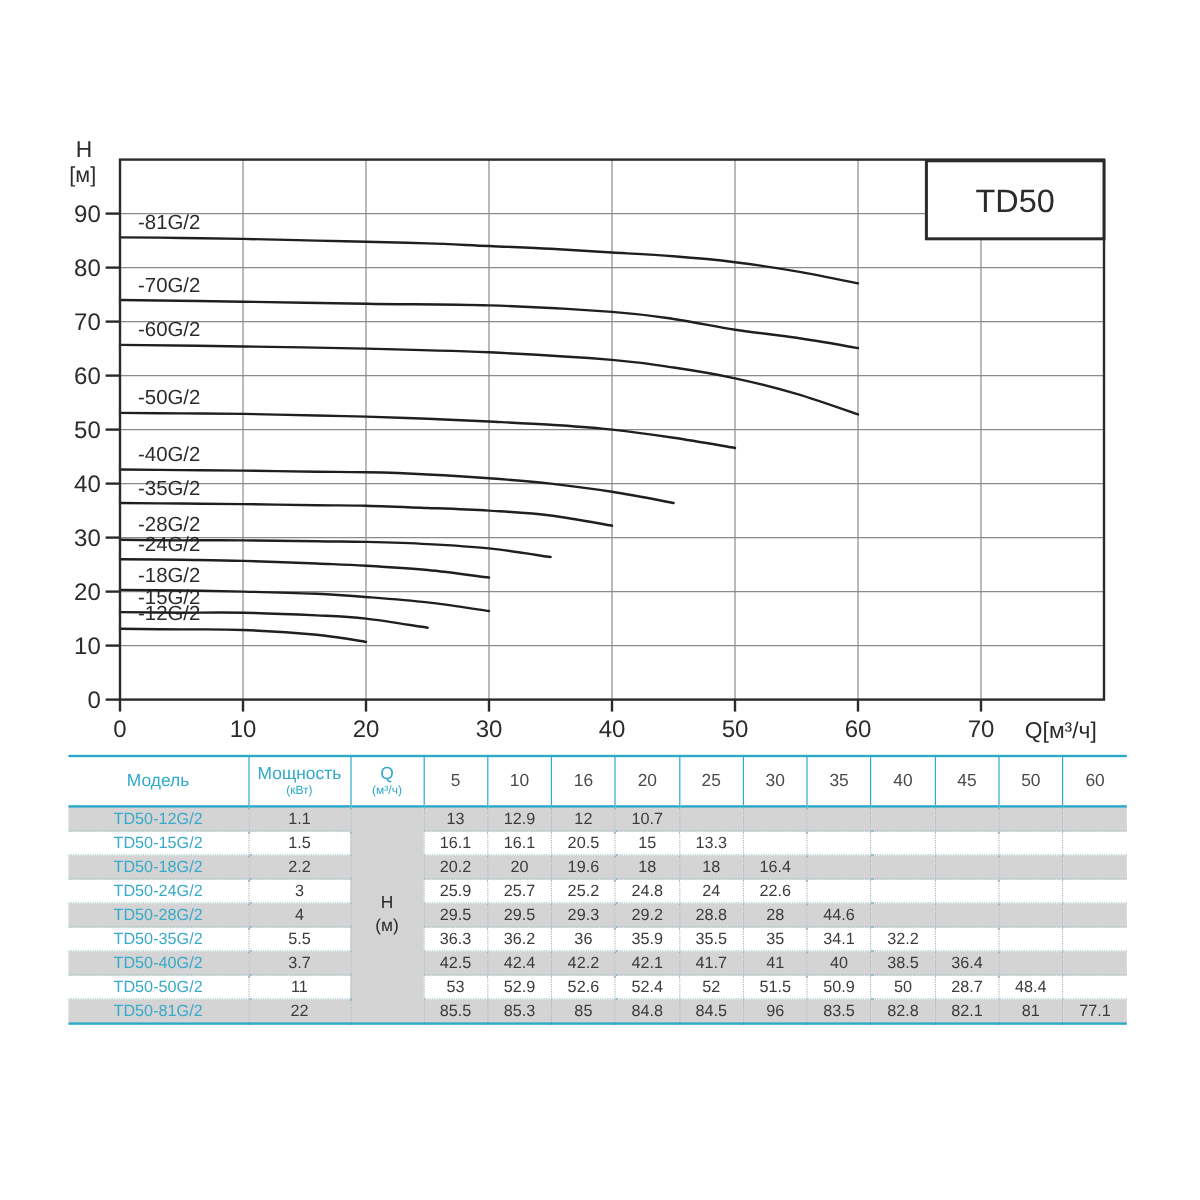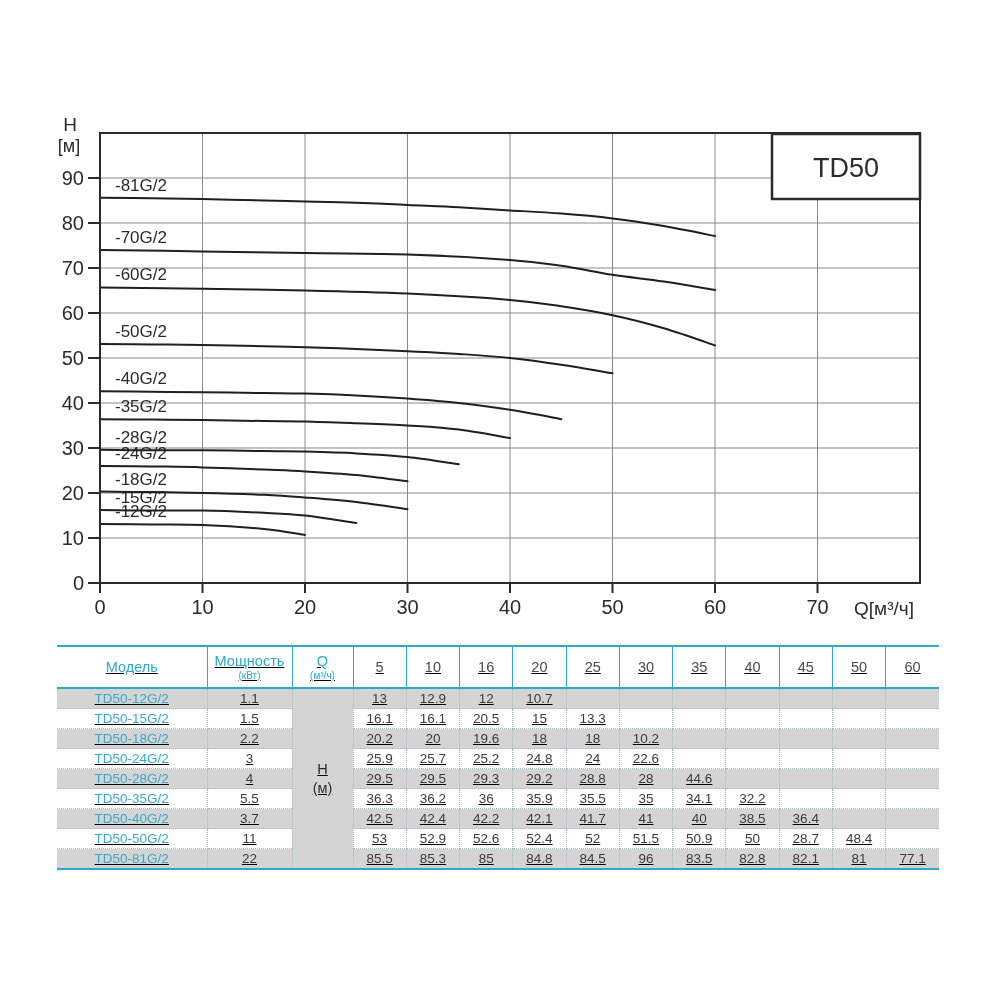--- a/index.html
+++ b/index.html
@@ -4,21 +4,21 @@
 <style>
   html,body{margin:0;padding:0;}
   body{
     width:1000px;height:1000px;position:relative;background:#ffffff;
     font-family:"Liberation Sans","DejaVu Sans",sans-serif;
     -webkit-font-smoothing:antialiased;
   }
   #chart-area{position:absolute;left:0;top:0;width:1000px;height:645px;}
   svg text{font-family:"Liberation Sans","DejaVu Sans",sans-serif;}
 
-  .table-wrap{position:absolute;left:57px;top:645px;width:882px;text-decoration:underline;}
+  .table-wrap{position:absolute;left:57px;top:629px;width:882px;}
   table{
     border-collapse:collapse;table-layout:fixed;width:882px;
     border-top:2px solid #2fa9c8;border-bottom:2px solid #2fa9c8;
   }
   col.col-model{width:150px;}
   col.col-power{width:85px;}
   col.col-q{width:61px;}
   thead th{
     height:40px;padding:0;font-weight:normal;text-align:center;vertical-align:middle;
     border-left:1px solid #2fa9c8;border-bottom:2px solid #2fa9c8;background:#ffffff;
@@ -228,21 +228,21 @@
           <td></td>
         </tr>
         <tr class="alt">
           <td class="model">TD50-18G/2</td>
           <td>2.2</td>
           <td>20.2</td>
           <td>20</td>
           <td>19.6</td>
           <td>18</td>
           <td>18</td>
-          <td>10.2</td>
+          <td>16.4</td>
           <td></td>
           <td></td>
           <td></td>
           <td></td>
           <td></td>
         </tr>
         <tr>
           <td class="model">TD50-24G/2</td>
           <td>3</td>
           <td>25.9</td>

